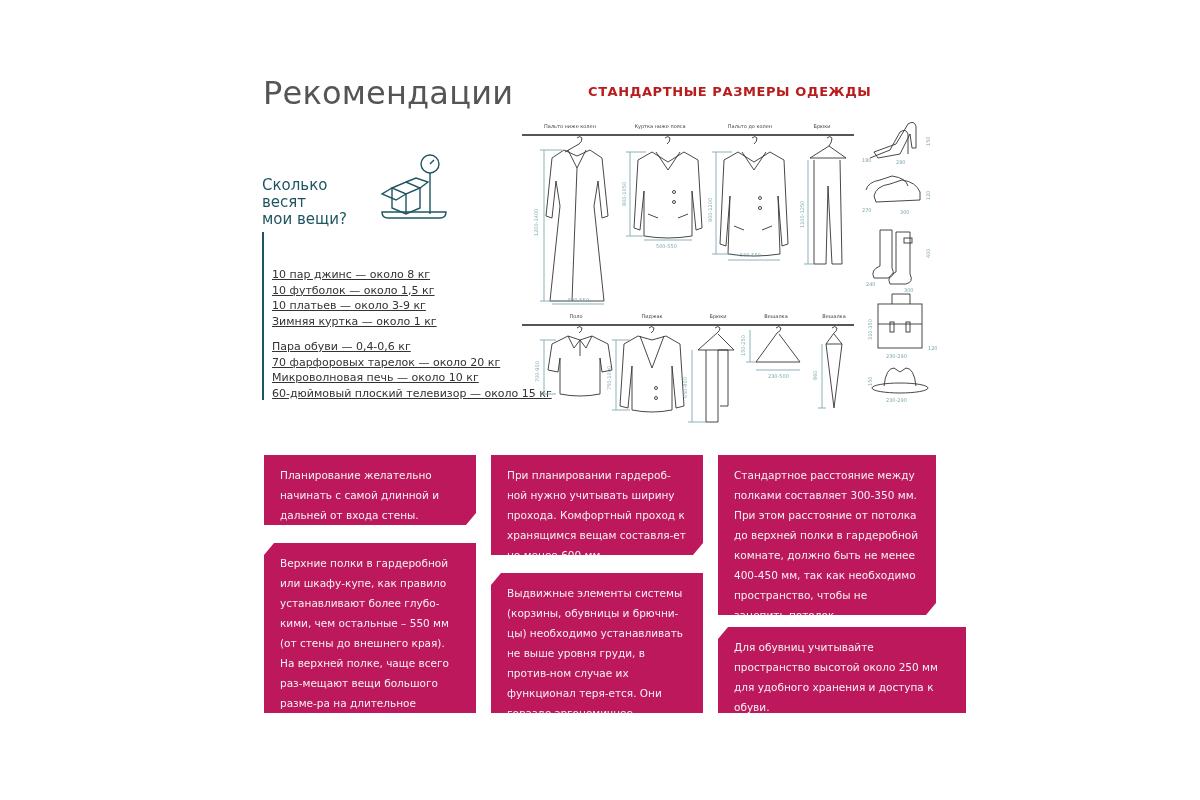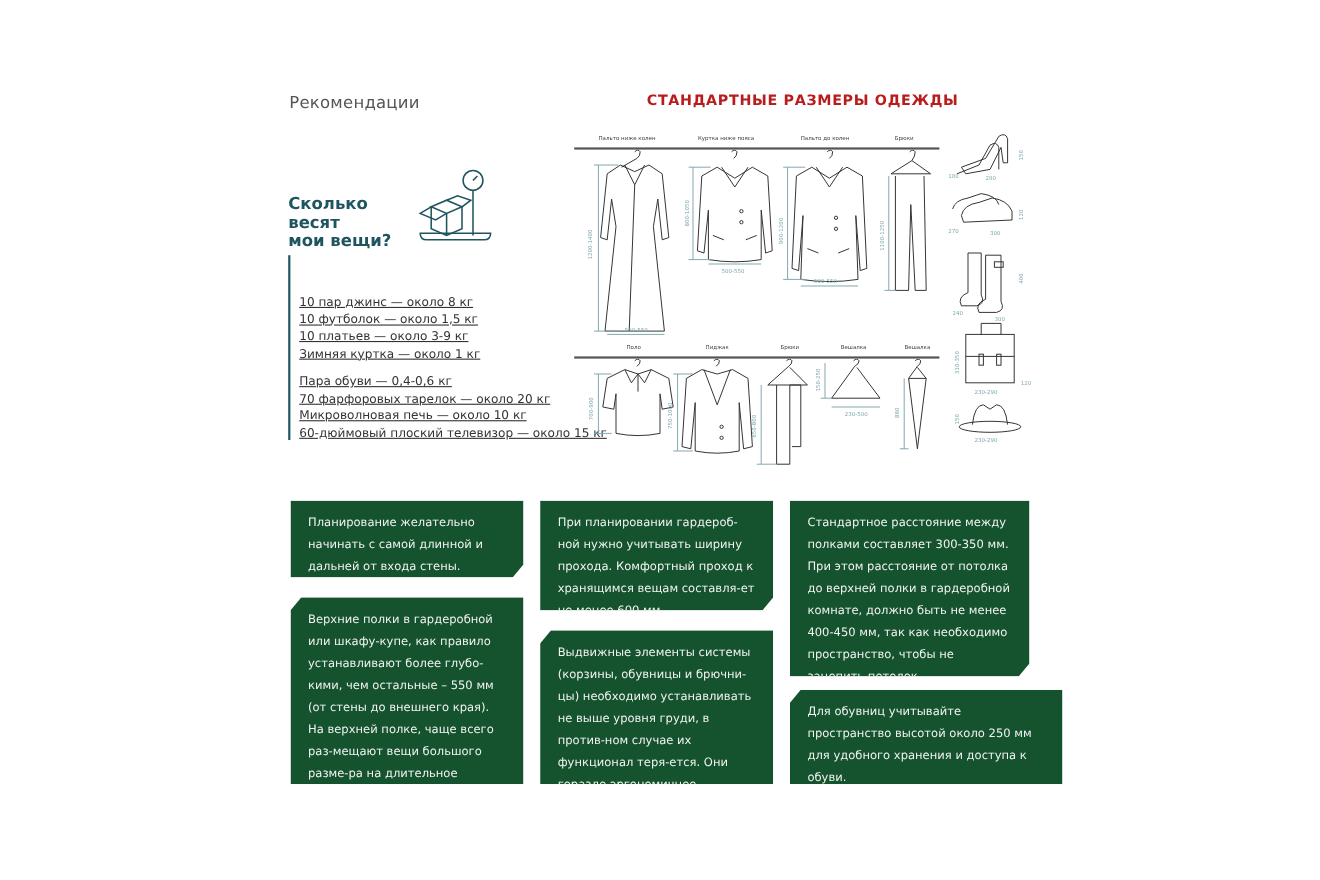--- a/index.html
+++ b/index.html
@@ -1,26 +1,26 @@
 <!DOCTYPE html>
 <html><head>
 <meta charset="utf-8">
 <style>
   html, body { margin:0; padding:0; background:#ffffff; }
   body { width:1200px; height:800px; position:relative; overflow:hidden; font-family:"DejaVu Sans", sans-serif; color:#3a3a3a; }
   .abs { position:absolute; }
-  .title { left:263px; top:78px; font-size:15px; line-height:30px; color:#555555; font-weight:normal; letter-spacing:0.2px; }
-  .subtitle { left:262px; top:177px; font-size:15px; line-height:17px; color:#1f5560; font-weight:bold; }
+  .title { left:263px; top:78px; font-size:32px; line-height:30px; color:#555555; font-weight:normal; letter-spacing:0.2px; }
+  .subtitle { left:262px; top:177px; font-size:15px; line-height:17px; color:#1f5560; font-weight:normal; }
   .vline { left:262px; top:232px; width:2px; height:168px; background:#1f5560; }
   .weights { left:272px; top:267px; font-size:11px; line-height:15.5px; color:#333;text-decoration:underline; }
   .weights .gap { height:10px; }
   .section-title { left:588px; top:84px; font-size:13px; color:#b91c1c; letter-spacing:0.6px; font-weight:bold; }
   .rod { position:absolute; height:2px; background:#555; }
   .cap { position:absolute; font-size:5px; color:#444; text-align:center; width:80px; }
-  .card { position:absolute; background:#14532d; color:#f3f3f3; font-size:10.5px; line-height:20px; padding:10px 14px 10px 16px; box-sizing:border-box; }
+  .card { position:absolute; background:#be185d; color:#f3f3f3; font-size:10.5px; line-height:20px; padding:10px 14px 10px 16px; box-sizing:border-box; }
   .cut-br { clip-path: polygon(0 0,100% 0,100% calc(100% - 12px),calc(100% - 10px) 100%,0 100%); }
   .cut-tl { clip-path: polygon(10px 0,100% 0,100% 100%,0 100%,0 12px); }
   svg text { font-family:"DejaVu Sans", sans-serif; }
 </style>
 </head>
 <body>
 
 <div class="abs title">
   <div>Рекомендации</div>
 </div>

